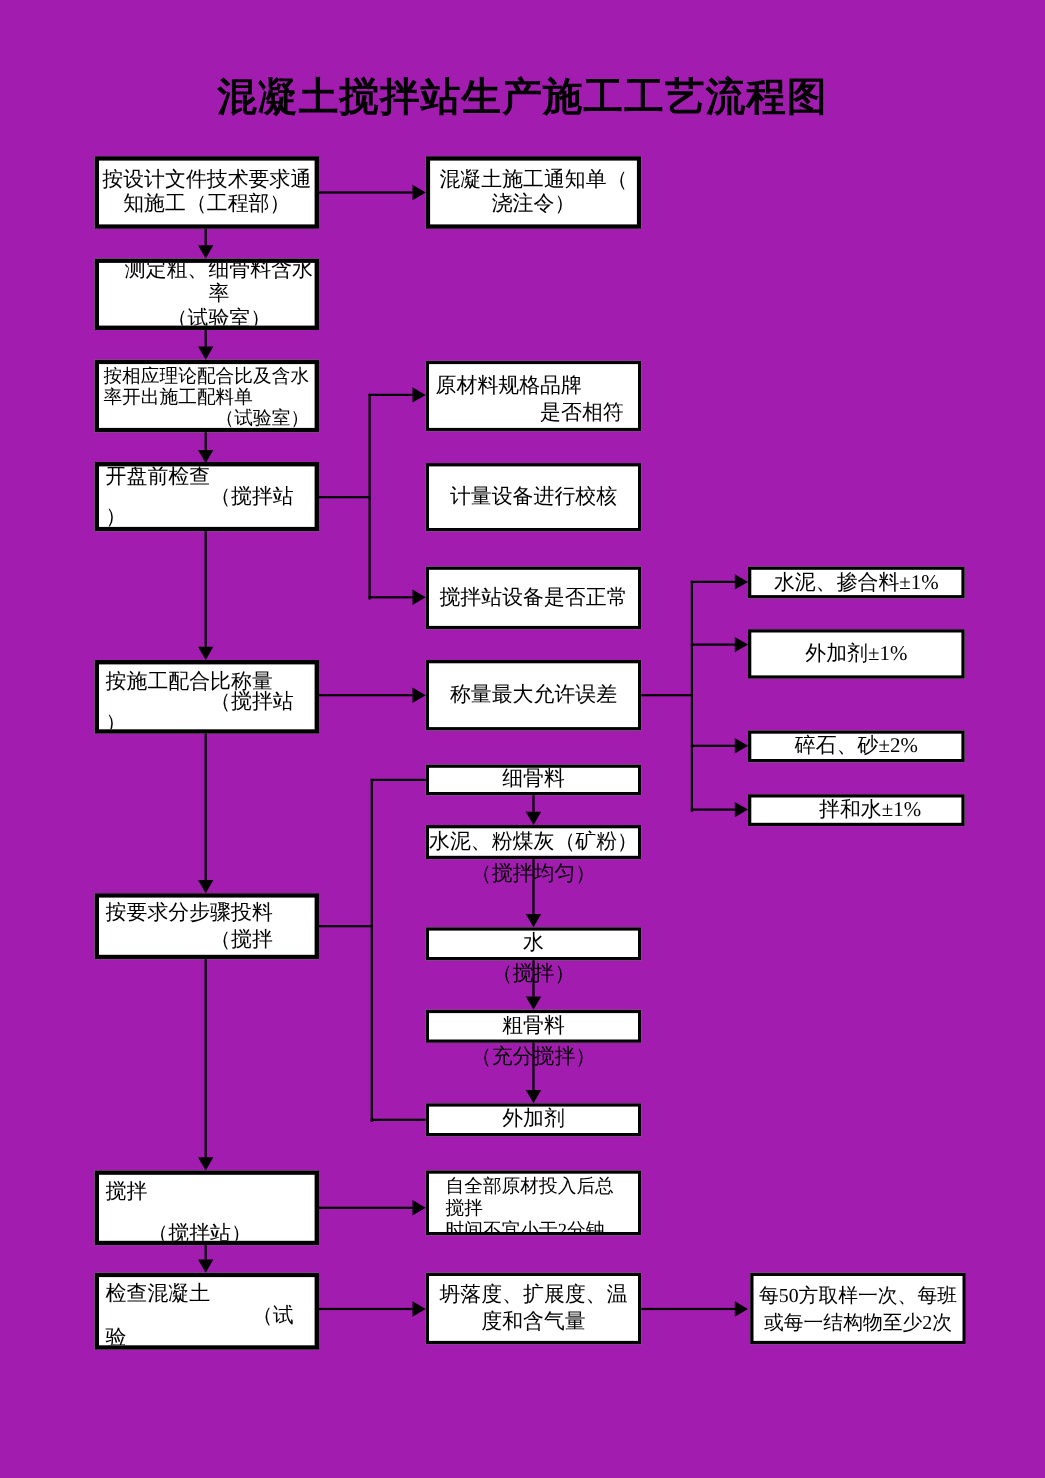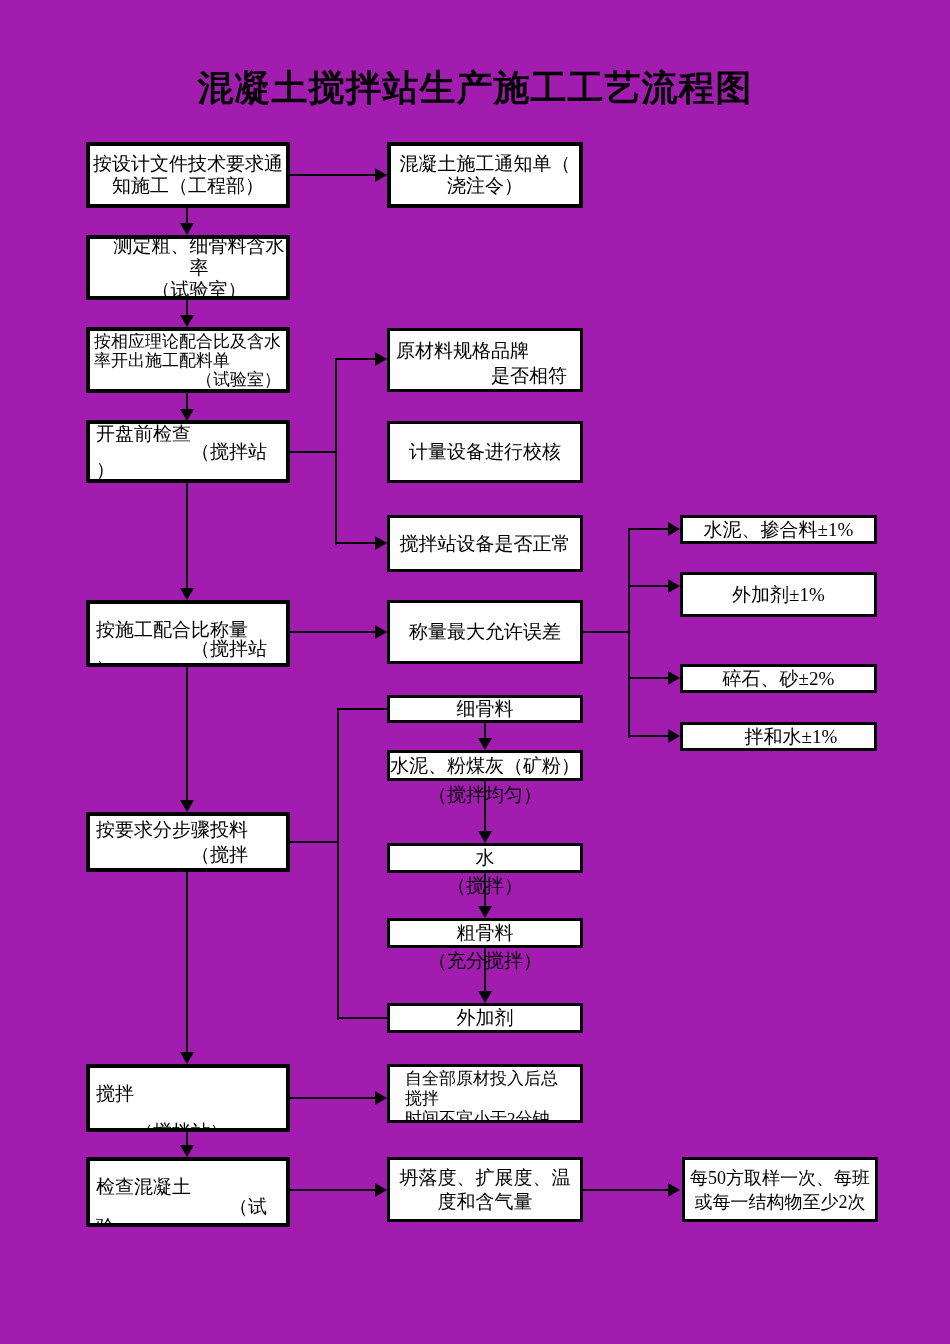--- a/index.html
+++ b/index.html
@@ -5,21 +5,21 @@
   html,body{margin:0;padding:0;background:#fff;}
   .canvas{position:relative;width:950px;height:1344px;background:#a21caf;overflow:hidden;
           font-family:"Liberation Serif","DejaVu Serif",serif;color:#000;}
   .title{position:absolute;left:0;top:64px;width:950px;text-align:center;
          font-family:"Liberation Sans","DejaVu Sans",sans-serif;
          font-weight:bold;font-size:36px;letter-spacing:1px;}
   .b{position:absolute;box-sizing:border-box;border:3px solid #000;background:#fff;
      font-size:19px;line-height:22px;white-space:pre-line;overflow:hidden;}
   .b4{border-width:4px;}
   .c{display:flex;align-items:center;justify-content:center;text-align:center;}
-  .l{padding:16px 6px;text-align:left;}
+  .l{padding:6px 6px;text-align:left;}
   .s17{font-size:17px;}
   .lbl{position:absolute;left:387px;width:196px;text-align:center;font-size:19px;
        line-height:22px;white-space:pre-line;}
   .vl{position:absolute;width:2px;background:#000;}
   .hl{position:absolute;height:2px;background:#000;}
   .ad{position:absolute;width:0;height:0;border-left:7px solid transparent;
       border-right:7px solid transparent;border-top:12px solid #000;}
   .ar{position:absolute;width:0;height:0;border-top:7px solid transparent;
       border-bottom:7px solid transparent;border-left:12px solid #000;}
 </style>

